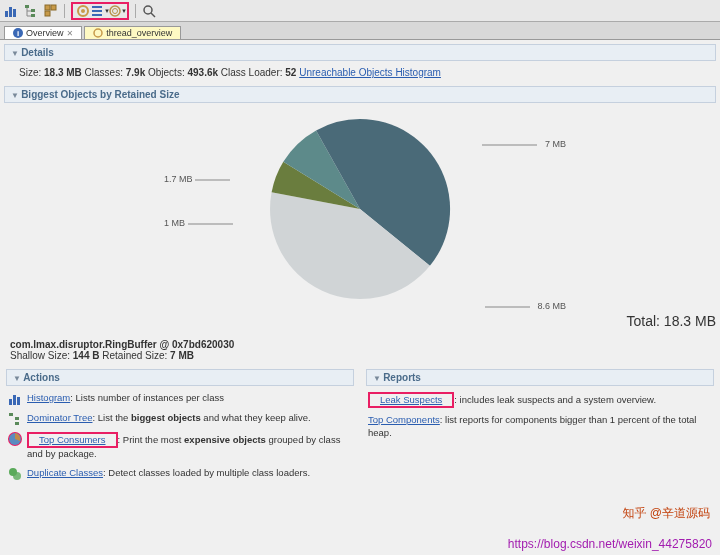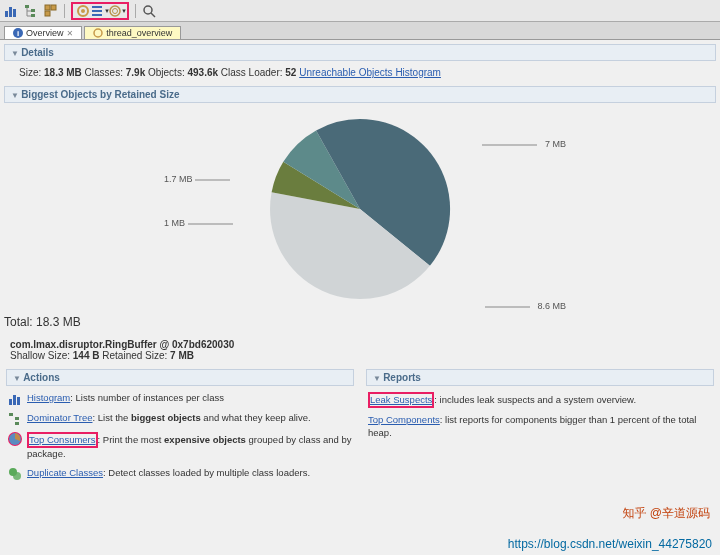--- a/index.html
+++ b/index.html
@@ -12,31 +12,31 @@
 .tab{background:#fff;border:1px solid #999;border-bottom:none;padding:1px 8px;margin-right:2px;font-size:9px;display:flex;align-items:center;gap:3px}
 .tab.inactive{background:#fef9c3}
 .section-hdr{background:#e8eef4;border:1px solid #c5d0de;padding:2px 6px;font-size:10px;font-weight:bold;color:#4a6b8a;margin:4px 4px 2px}
 .section-hdr::before{content:"▼ ";font-size:8px;color:#7a8a9a}
 .details-body{padding:4px 19px;font-size:10px}
 .details-body b{font-weight:bold}
 .link{color:#2a5db0;text-decoration:underline;cursor:pointer}
 .chart-area{position:relative;height:220px;margin:6px 4px}
 .chart-svg{display:block;margin:0 auto}
 .lbl{position:absolute;font-size:9px;color:#555}
-.total{text-align:left;font-size:12px;margin-top:2px}
+.total{text-align:right;font-size:14px;margin-top:2px}
 .obj-info{padding:4px 10px;font-size:10px}
 .obj-info .name{font-weight:bold}
 .cols{display:flex;gap:4px;padding:0 2px}
 .col{flex:1}
 .col-body{padding:4px 6px;font-size:9.5px}
 .item{display:flex;gap:5px;margin-bottom:6px;line-height:1.3}
 .ic{width:14px;height:14px;flex:0 0 14px;display:flex;align-items:center;justify-content:center}
 .watermark{position:absolute;right:10px;top:505px;font-size:12px;color:#c2410c}
-.url{position:absolute;right:8px;bottom:4px;color:#0369a1;font-size:12px}
-.hl-box{border:2px solid #e91e63;padding:0 0;display:inline-block}
+.url{position:absolute;right:8px;bottom:4px;color:#a21caf;font-size:12px}
+.hl-box{border:2px solid #e91e63;padding:0 10px;display:inline-block}
 svg{overflow:visible}
 </style>
 </head>
 <body>
 
 <div class="toolbar">
   <span class="tb-icon">
       <svg width="14" height="14">
         <rect x="1" y="7" width="3" height="6" fill="#3a68b5"></rect>
         <rect x="5" y="3" width="3" height="10" fill="#3a68b5"></rect>

